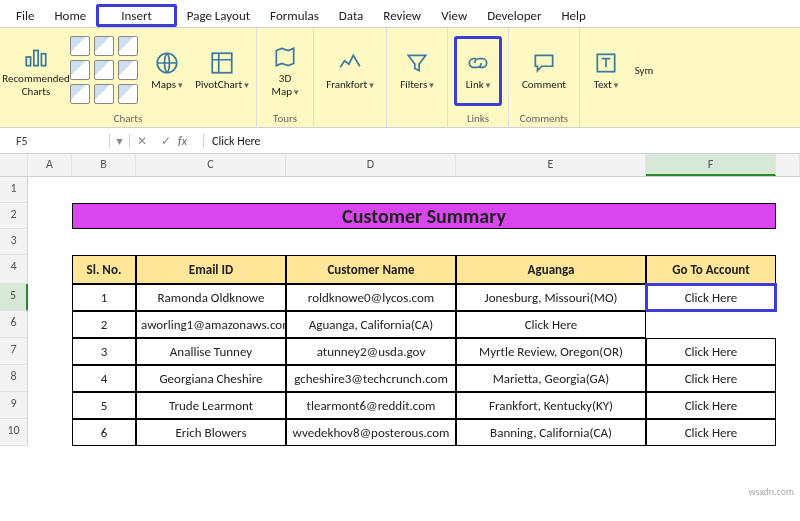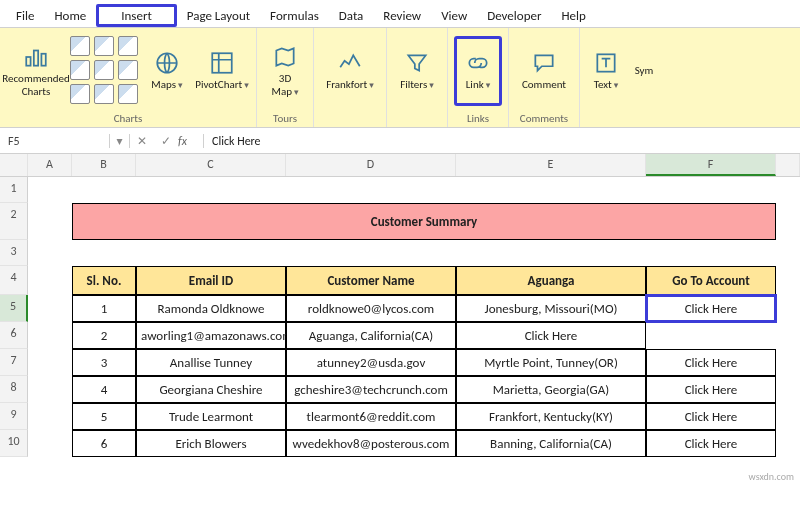--- a/index.html
+++ b/index.html
@@ -18,44 +18,44 @@
 .big-button { display: flex; flex-direction: column; align-items: center; justify-content: center; width: 60px; height: 70px; cursor: pointer; border-radius: 3px; }
 .big-button .icon { width: 26px; height: 26px; margin-bottom: 2px; }
 .big-button .label { font-size: 11px; text-align: center; line-height: 1.2; }
 .big-button.highlight { border: 3px solid #3c3cd8; }
 .icon-grid { display: grid; grid-template-columns: repeat(3, 22px); grid-template-rows: repeat(3, 22px); gap: 2px; }
 .icon-grid .sm { width: 20px; height: 20px; border: 1px solid #888; border-radius: 2px; background: linear-gradient(135deg, #cde 40%, #fff 40%); }
 .svg-icon { fill: none; stroke: #3a7aa0; stroke-width: 1.6; }
 
 
 .formula-row { display: flex; align-items: center; height: 26px; border-bottom: 1px solid #d0d0d0; font-size: 12px; }
-.name-box { width: 110px; padding: 0 8px; border-right: 1px solid #d0d0d0; color: #444; }
+.name-box { width: 110px; padding: 0 16px; border-right: 1px solid #d0d0d0; color: #444; }
 .name-dd { width: 20px; text-align: center; color: #888; border-right: 1px solid #d0d0d0; }
 .fx-label { width: 26px; text-align: left; font-style: italic; color: #666; border-right: 1px solid #d0d0d0; }
 .btns { display: flex; }
 .btns span { width: 24px; text-align: center; color: #888; }
 .formula-in { flex: 1; padding: 0 8px; color: #222; }
 
 
 .col-headers { display: grid; grid-template-columns: 28px 44px 64px 150px 170px 190px 130px 24px; background: #f3f3f3; border-bottom: 1px solid #d0d0d0; }
 .col-headers div { text-align: center; font-size: 12px; color: #555; padding: 3px 0; border-right: 1px solid #e3e3e3; }
 .col-headers div.sel { background: #d8e8d8; border-bottom: 2px solid #2a8a2a; }
 
 .sheet-row { display: grid; grid-template-columns: 28px 44px 64px 150px 170px 190px 130px 24px; }
 .row-header { background: #f3f3f3; text-align: center; font-size: 12px; color: #555; padding: 4px 0; border-right: 1px solid #d0d0d0; border-bottom: 1px solid #e3e3e3; }
 .row-header.sel { background: #d8e8d8; border-right: 2px solid #2a8a2a; }
 .cell { padding: 4px 6px; font-size: 13px; border: 0; min-height: 26px; display: flex; align-items: center; justify-content: center; }
 
 
-.title-bar { background: #fca5a5; border: 1px solid #000; text-align: center; font-weight: 600; font-size: 13px; padding: 10px 0; }
+.title-bar { background: #d946ef; border: 1px solid #000; text-align: center; font-weight: 600; font-size: 20px; padding: 0 0; }
 .hdr-cell { background: #ffe699; border: 1px solid #000; font-weight: 700; text-align: center; padding: 6px 4px; font-size: 13px; }
 .data-cell { border: 1px solid #000; text-align: center; padding: 5px 4px; font-size: 13px; background: #fff; }
 .sel-cell { outline: 3px solid #3c3cd8; outline-offset: -2px; }
 
-.watermark { position: absolute; right: 6px; top: 470px; font-size: 10px; color: #aaa; }
+.watermark { position: absolute; right: 6px; top: 485px; font-size: 10px; color: #aaa; }
 .dd-caret::after { content: " \25BE"; font-size: 9px; color: #666; }
 </style>
 </head>
 <body>
 
 <div class="ribbon-tabs">
   <div class="ribbon-tab">File</div>
   <div class="ribbon-tab">Home</div>
   <div class="ribbon-tab highlight">Insert</div>
   <div class="ribbon-tab">Page Layout</div>
@@ -269,21 +269,21 @@
   <div class="data-cell">Click Here</div>
   <div class="cell"></div>
 </div>
 
 <div class="sheet-row">
   <div class="row-header">7</div>
   <div class="cell"></div>
   <div class="data-cell">3</div>
   <div class="data-cell">Anallise Tunney</div>
   <div class="data-cell">atunney2@usda.gov</div>
-  <div class="data-cell">Myrtle Point, Tunney(OR)</div>
+  <div class="data-cell">Myrtle Review, Oregon(OR)</div>
   <div class="data-cell">Click Here</div>
   <div class="cell"></div>
 </div>
 
 <div class="sheet-row">
   <div class="row-header">8</div>
   <div class="cell"></div>
   <div class="data-cell">4</div>
   <div class="data-cell">Georgiana Cheshire</div>
   <div class="data-cell">gcheshire3@techcrunch.com</div>

